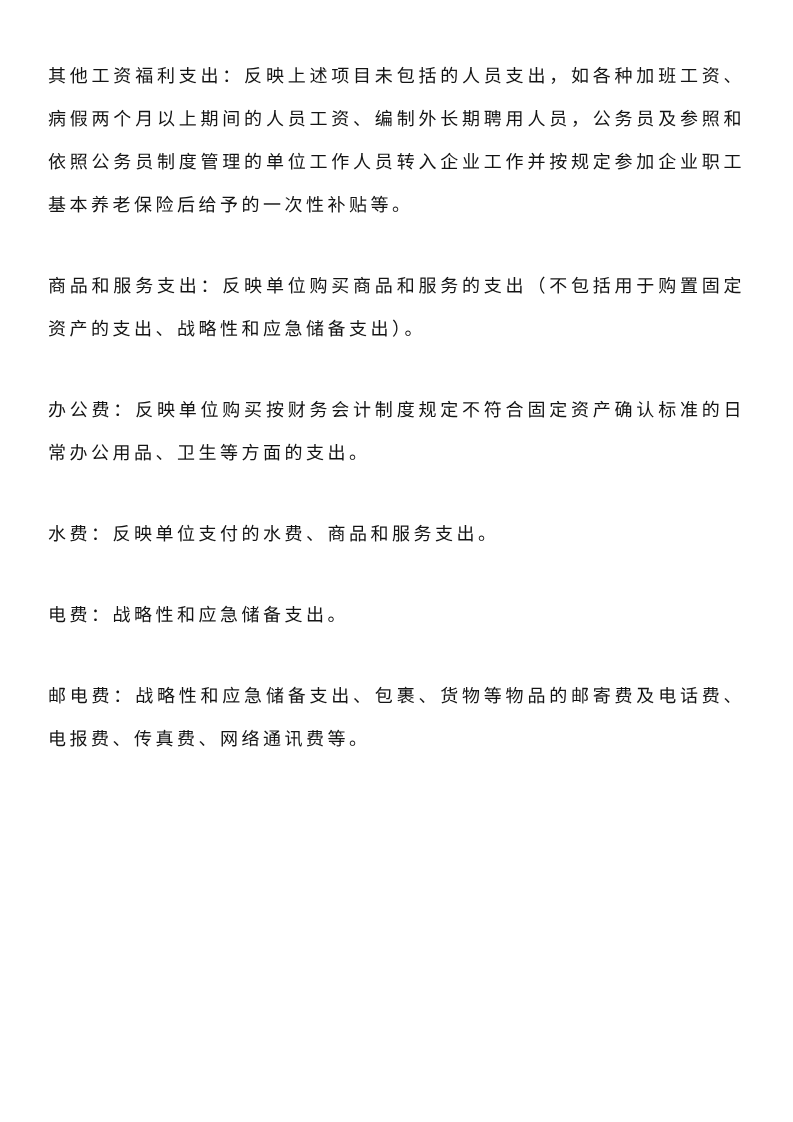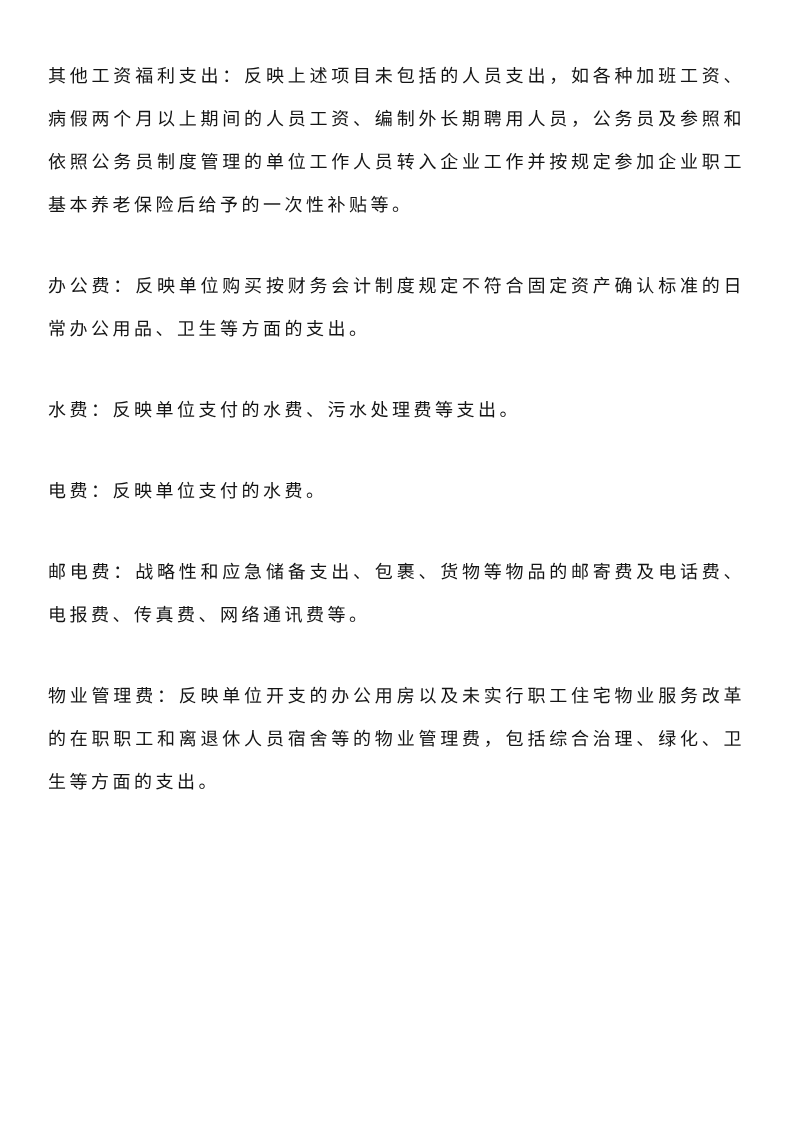--- a/index.html
+++ b/index.html
@@ -32,24 +32,24 @@
   .doc-paragraph:last-child {
     margin-bottom: 0;
   }
 </style>
 </head>
 <body>
 
 <div class="page">
   <p class="doc-paragraph">其他工资福利支出：反映上述项目未包括的人员支出，如各种加班工资、病假两个月以上期间的人员工资、编制外长期聘用人员，公务员及参照和依照公务员制度管理的单位工作人员转入企业工作并按规定参加企业职工基本养老保险后给予的一次性补贴等。</p>
 
+  <p class="doc-paragraph">商品和服务支出：反映单位购买商品和服务的支出（不包括用于购置固定资产的支出、战略性和应急储备支出）。</p>
 
   <p class="doc-paragraph">办公费：反映单位购买按财务会计制度规定不符合固定资产确认标准的日常办公用品、卫生等方面的支出。</p>
 
 
-  <p class="doc-paragraph">水费：反映单位支付的水费、污水处理费等支出。</p>
+  <p class="doc-paragraph">水费：反映单位支付的水费、商品和服务支出。</p>
 
-  <p class="doc-paragraph">电费：反映单位支付的水费。</p>
+  <p class="doc-paragraph">电费：战略性和应急储备支出。</p>
 
   <p class="doc-paragraph">邮电费：战略性和应急储备支出、包裹、货物等物品的邮寄费及电话费、电报费、传真费、网络通讯费等。</p>
 
-  <p class="doc-paragraph">物业管理费：反映单位开支的办公用房以及未实行职工住宅物业服务改革的在职职工和离退休人员宿舍等的物业管理费，包括综合治理、绿化、卫生等方面的支出。</p>
 </div>
 
 </body></html>

